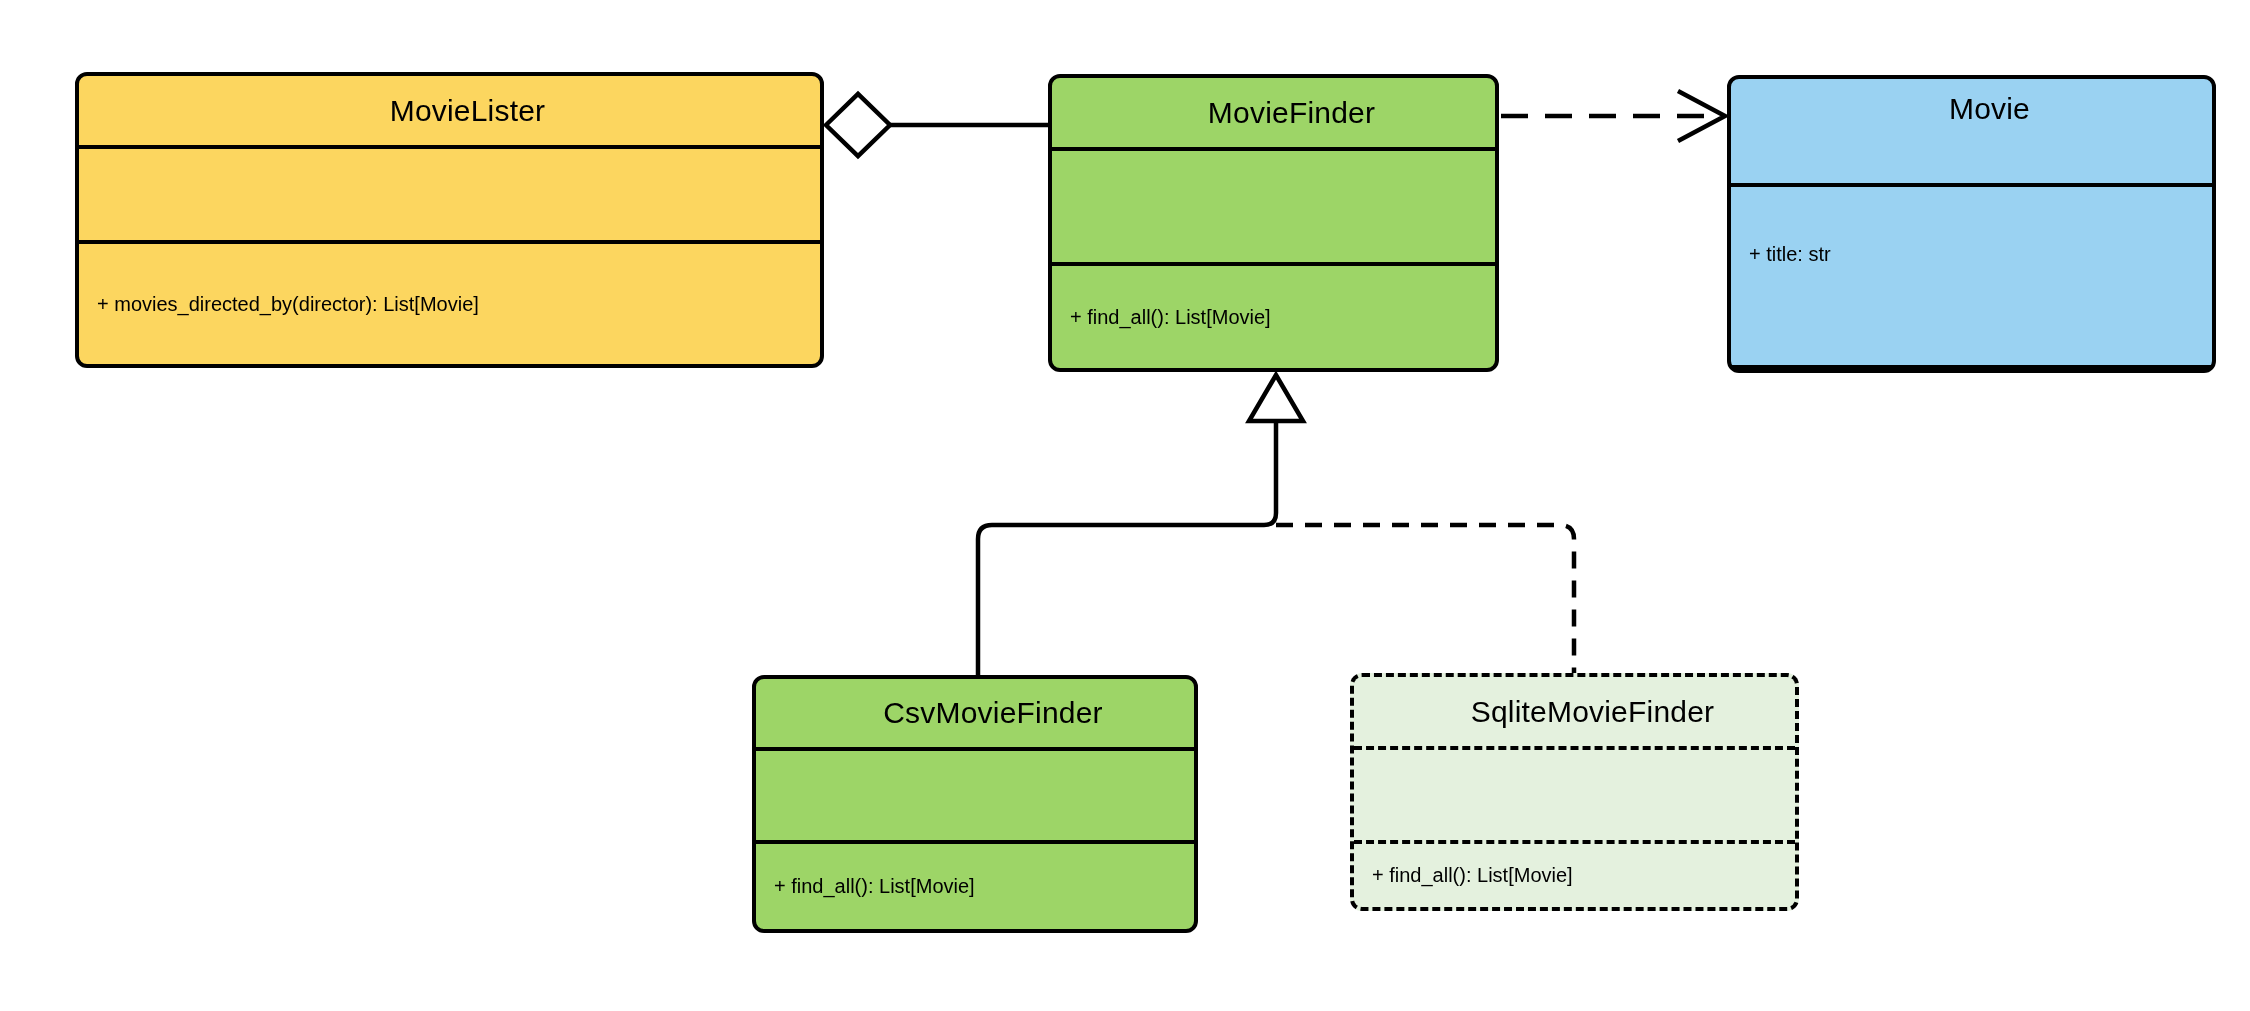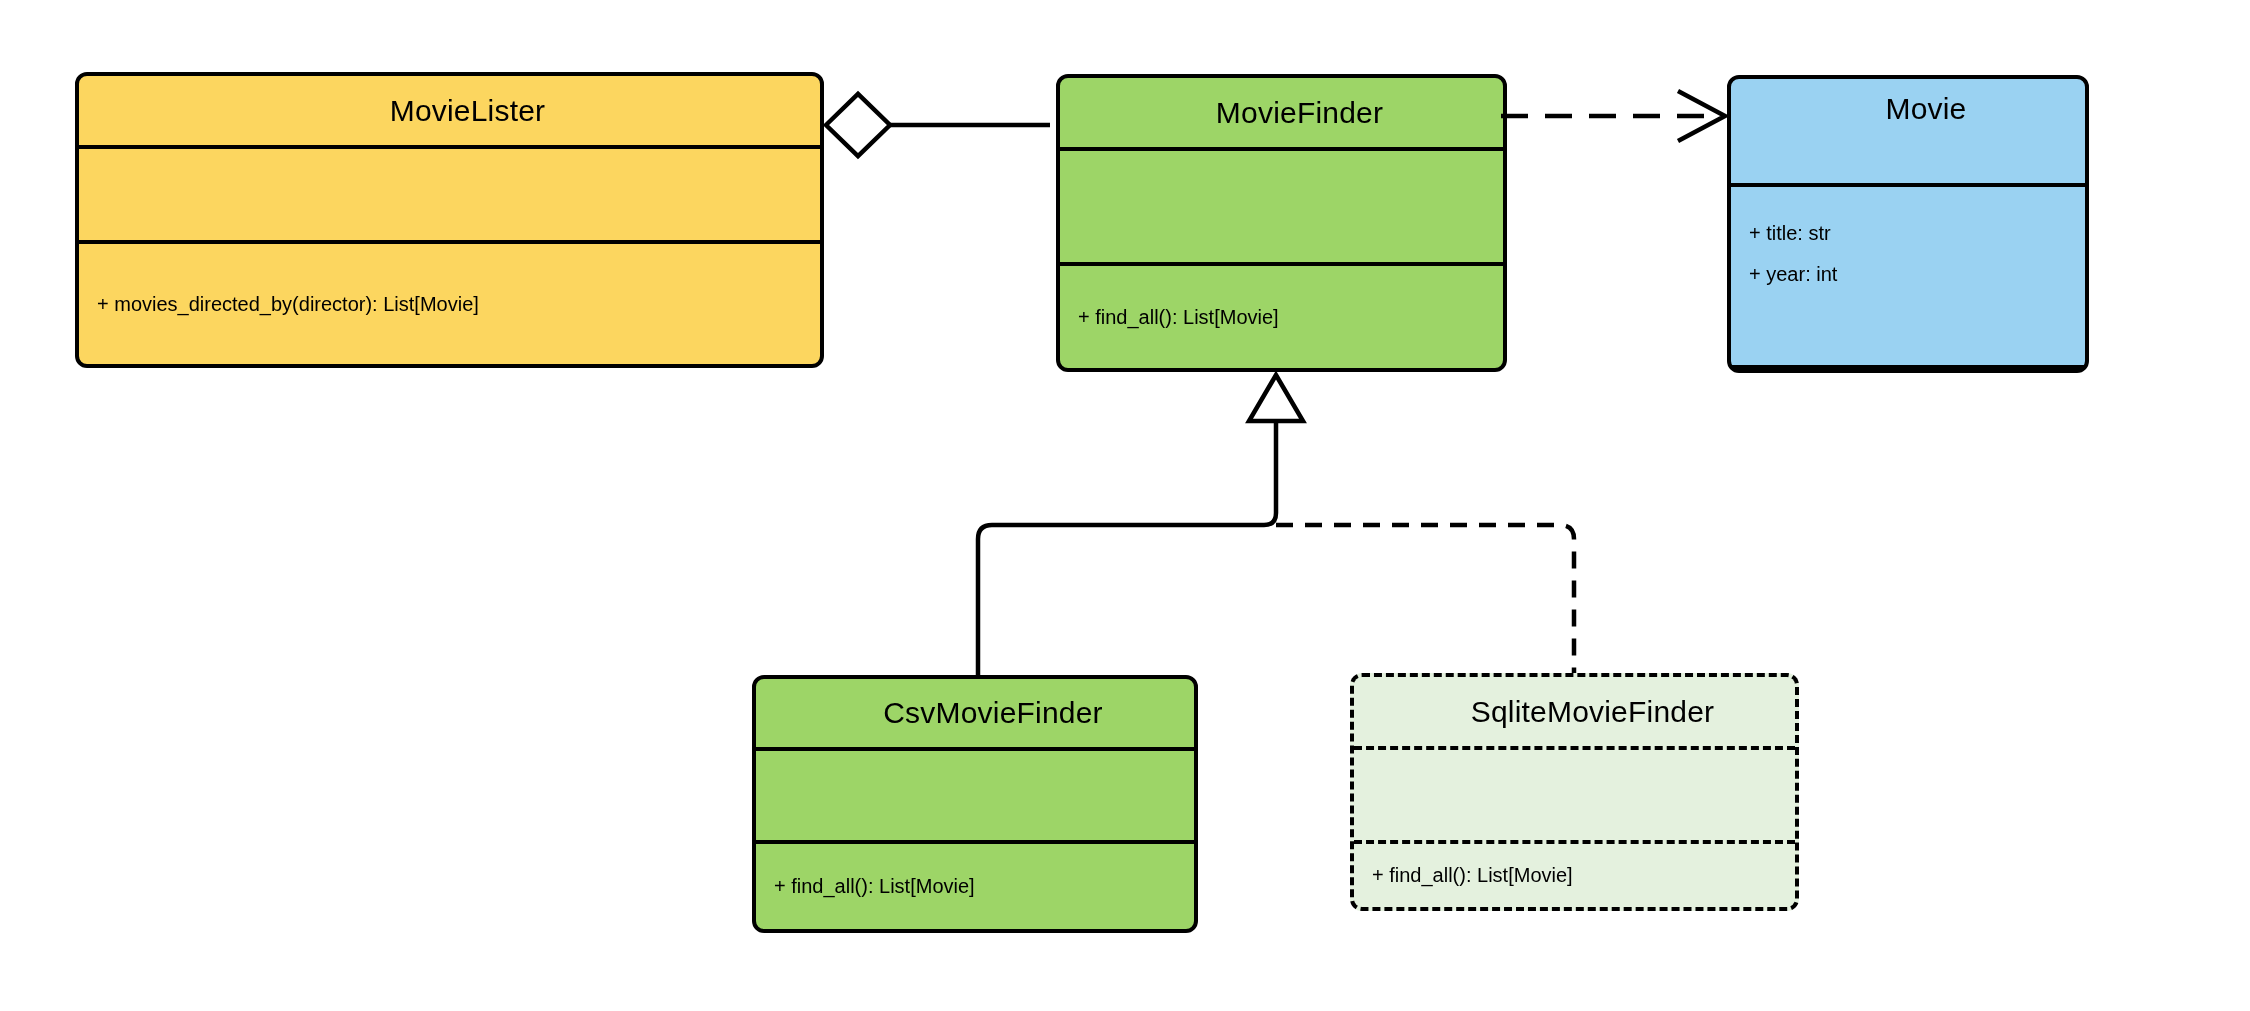--- a/index.html
+++ b/index.html
@@ -64,33 +64,32 @@
 <div id="canvas">
 
   <div class="uml-class fill-yellow" style="left:75px; top:72px; width:749px; height:296px;">
     <div class="row title" style="height:69px;">MovieLister</div>
     <div class="row attrs" style="height:95px;"></div>
     <div class="row methods">
       <div class="member">+ movies_directed_by(director): List[Movie]</div>
     </div>
   </div>
 
-  <div class="uml-class fill-green" style="left:1048px; top:74px; width:451px; height:298px;margin-left:8px;">
+  <div class="uml-class fill-green" style="left:1048px; top:74px; width:451px; height:298px;">
     <div class="row title" style="height:69px;">MovieFinder</div>
     <div class="row attrs" style="height:115px;"></div>
     <div class="row methods">
       <div class="member">+ find_all(): List[Movie]</div>
     </div>
   </div>
 
-  <div class="uml-class fill-blue" style="left:1727px; top:75px; width:362px; height:298px;gap:44px;">
+  <div class="uml-class fill-blue" style="left:1727px; top:75px; width:489px; height:298px;gap:44px;">
     <div class="row title" style="height:68px;">Movie</div>
     <div class="row attrs" style="height:155px;">
       <div class="member">+ title: str</div>
-      <div class="member">+ year: int</div>
     </div>
     <div class="row methods"></div>
   </div>
 
   <div class="uml-class fill-green" style="left:752px; top:675px; width:446px; height:258px;justify-content:center;">
     <div class="row title" style="height:68px;">CsvMovieFinder</div>
     <div class="row attrs" style="height:93px;"></div>
     <div class="row methods">
       <div class="member">+ find_all(): List[Movie]</div>
     </div>

